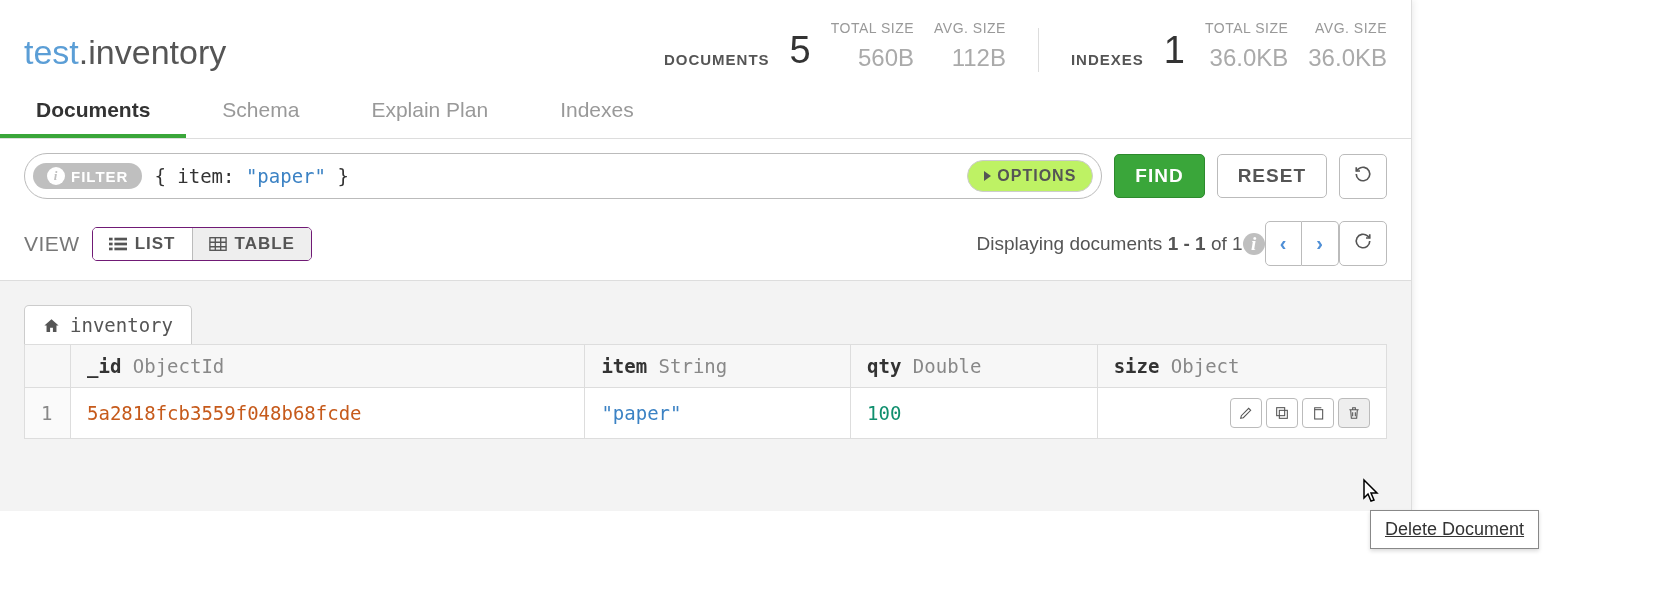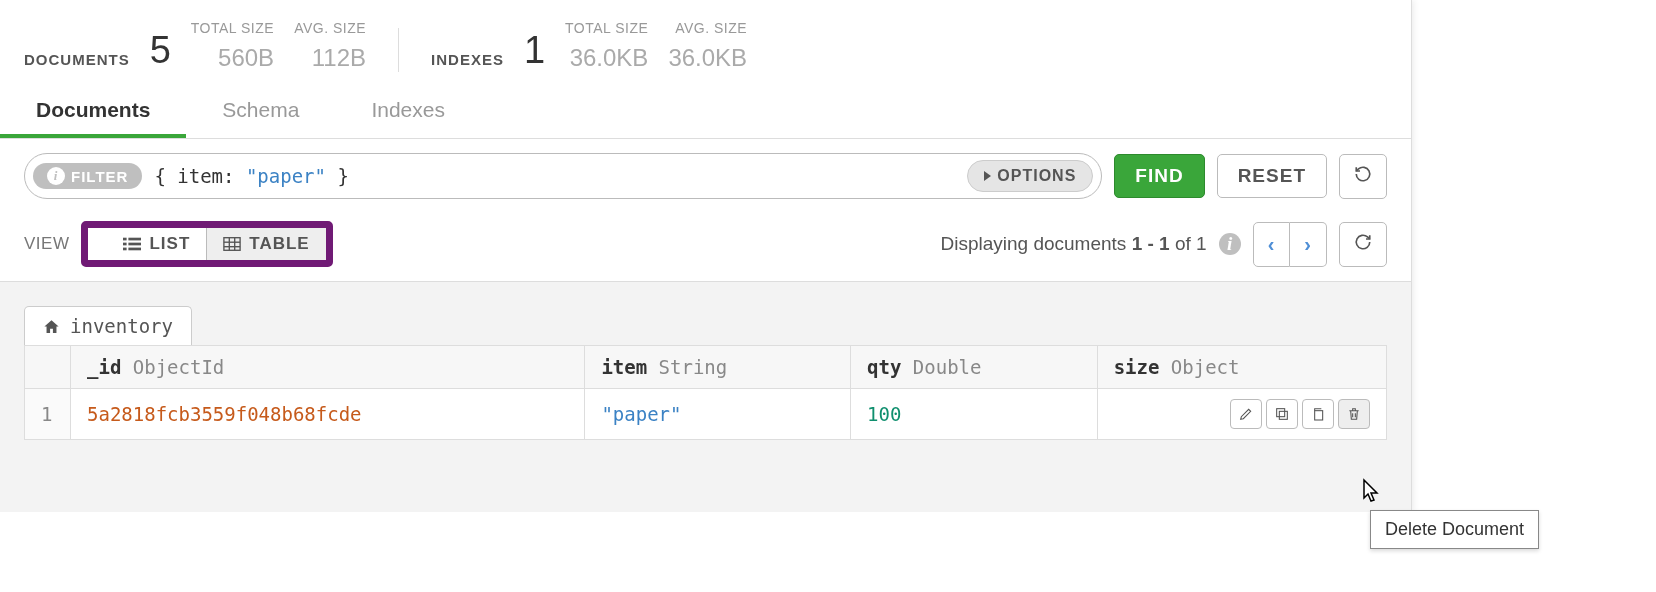--- a/index.html
+++ b/index.html
@@ -25,36 +25,36 @@
 .tab { padding: 12px 36px; font-size: 21px; color: #999; cursor: pointer; border-bottom: 4px solid transparent; }
 .tab.active { color: #333; font-weight: 600; border-bottom-color: #3aa63a; }
 
 
 .filterbar { display: flex; align-items: center; padding: 14px 24px; gap: 12px; background:#fff; }
 .filter-pill { flex: 1; display: flex; align-items: center; border: 1px solid #bbb; border-radius: 26px; padding: 6px 8px 6px 8px; gap: 12px; background: #fff; }
 .filter-badge { display: inline-flex; align-items: center; gap: 6px; background: #bfbfbf; color: #fff; border-radius: 16px; padding: 4px 14px; font-weight: 700; letter-spacing: 1px; font-size: 15px; }
 .info-circle { display:inline-flex; width:18px; height:18px; border-radius:50%; background:#fff; color:#bfbfbf; align-items:center; justify-content:center; font-weight:900; font-size:13px; font-style:italic; font-family:Georgia,serif;}
 .filter-query { font-family: ui-monospace, Menlo, Consolas, monospace; font-size: 19px; color: #333; flex: 1; }
 .filter-query .str { color: #3b82c4; }
-.options-btn { border:1px solid #ccc; background: #e5e5e5; border-radius: 18px; padding: 6px 16px; font-size: 16px; letter-spacing: 1px; font-weight: 600; color:#555; display:inline-flex; align-items:center; gap:6px; cursor:pointer; }
+.options-btn { border:1px solid #ccc; background: #bef264; border-radius: 18px; padding: 6px 16px; font-size: 16px; letter-spacing: 1px; font-weight: 600; color:#555; display:inline-flex; align-items:center; gap:6px; cursor:pointer; }
 .triangle-r { width:0; height:0; border-top:5px solid transparent; border-bottom:5px solid transparent; border-left:7px solid #555; }
 .btn { border:1px solid #bbb; background:#fff; border-radius:5px; padding: 10px 20px; font-size:19px; font-weight:600; letter-spacing:1px; color:#555; cursor:pointer; }
 .btn-green { background:#3aa63a; border-color:#2d8a2d; color:#fff; }
 .btn-icon { padding: 10px 14px; }
 
 
 .toolbar { display:flex; align-items:center; justify-content:space-between; padding: 8px 24px 14px; border-bottom: 1px solid #ddd; }
 .tool-left { display:flex; align-items:center; gap:12px; }
 .insert-btn { background:#3aa63a; border:1px solid #2d8a2d; color:#fff; font-weight:700; letter-spacing:1px; font-size:16px; border-radius:5px; padding:8px 16px; cursor:pointer; }
-.view-label { font-size:17px; color:#777; letter-spacing:0.5px; }
-.seg { display:flex; border:7px solid #701a75; border-radius:5px; overflow:hidden;padding-left:19px; }
+.view-label { font-size:21px; color:#777; letter-spacing:0.5px; }
+.seg { display:flex; border:1px solid #701a75; border-radius:5px; overflow:hidden; }
 .seg-btn { padding:6px 16px; font-size:17px; color:#555; display:inline-flex; align-items:center; gap:8px; font-weight:600; letter-spacing:1px; background:#fff; cursor:pointer; border:none; }
 .seg-btn.active { background:#eee; }
 .seg-btn + .seg-btn { border-left:1px solid #bbb; }
-.tool-right { display:flex; align-items:center; gap:12px; font-size:19px; color:#555;margin-left:11px; }
+.tool-right { display:flex; align-items:center; font-size:19px; color:#555;margin-left:11px; }
 .info-dot { display:inline-flex; width:22px; height:22px; border-radius:50%; background:#bfbfbf; color:#fff; align-items:center; justify-content:center; font-style:italic; font-family:Georgia,serif; font-weight:700; }
 .pager { display:flex; }
 .pager .btn-icon { border-radius:0; }
 .pager .btn-icon:first-child { border-radius:5px 0 0 5px; }
 .pager .btn-icon:last-child { border-radius:0 5px 5px 0; border-left:none; }
 .chev { font-size:20px; color:#4f8fd6; font-weight:600; }
 
 
 .tablewrap { padding: 24px; background: #f3f3f3; min-height: 230px; }
 .breadcrumb-box { display:inline-flex; align-items:center; gap:10px; background:#fff; border:1px solid #ccc; border-bottom:none; border-radius:5px 5px 0 0; padding:8px 18px; font-family: ui-monospace,Menlo,Consolas,monospace; font-size:19px; color:#555; }
@@ -66,32 +66,35 @@
 .rownum { width:46px; text-align:center; color:#888; background:#fafafa; font-family: -apple-system, Arial, sans-serif; font-size:17px; }
 .oid { color:#c65a1b; }
 .strv { color:#3b82c4; }
 .numv { color:#0f8f6e; }
 .row-actions { display:flex; gap:4px; justify-content:flex-end; }
 .mini-btn { width:32px; height:30px; border:1px solid #bbb; border-radius:4px; background:#fff; display:inline-flex; align-items:center; justify-content:center; cursor:pointer; color:#555; }
 .mini-btn svg { width:16px; height:16px; stroke:#555; fill:none; stroke-width:1.6; }
 .mini-btn.hover { background:#eee; }
 
 
-.tooltip { position:absolute; left:1370px; top:510px; background:#fff; border:1px solid #888; padding:8px 14px; font-size:18px; color:#333; box-shadow:0 2px 4px rgba(0,0,0,0.15); }
+.tooltip { position:absolute; left:1370px; top:510px; background:#fff; border:1px solid #888; padding:8px 14px; font-size:18px; color:#333; box-shadow:0 2px 4px rgba(0,0,0,0.15);text-decoration:underline; }
 .cursor { position:absolute; left:1358px; top:478px; font-size:22px; pointer-events:none; }
 
 .refresh-icon { width:18px; height:18px; }
 .home-icon { width:17px; height:17px; fill:#555; }
 .list-icon, .grid-icon { width:18px; height:16px; }
 </style>
 </head>
 <body>
 
 <div class="app">
   <div class="header">
+    <div class="ns">
+      <span class="db">test</span><span class="dot">.</span><span class="coll">inventory</span>
+    </div>
     <div class="stats">
       <div class="stat-group">
         <span class="stat-title">DOCUMENTS</span>
         <span class="stat-big">5</span>
         <div class="stat-col">
           <div class="stat-label">TOTAL SIZE</div>
           <div class="stat-val">560B</div>
         </div>
         <div class="stat-col">
           <div class="stat-label">AVG. SIZE</div>
@@ -110,20 +113,21 @@
           <div class="stat-label">AVG. SIZE</div>
           <div class="stat-val">36.0KB</div>
         </div>
       </div>
     </div>
   </div>
 
   <div class="tabs">
     <div class="tab active">Documents</div>
     <div class="tab">Schema</div>
+    <div class="tab">Explain Plan</div>
     <div class="tab">Indexes</div>
   </div>
 
   <div class="filterbar">
     <div class="filter-pill">
       <span class="filter-badge">
         <span class="info-circle">i</span>
         <span>FILTER</span>
       </span>
       <span class="filter-query">

